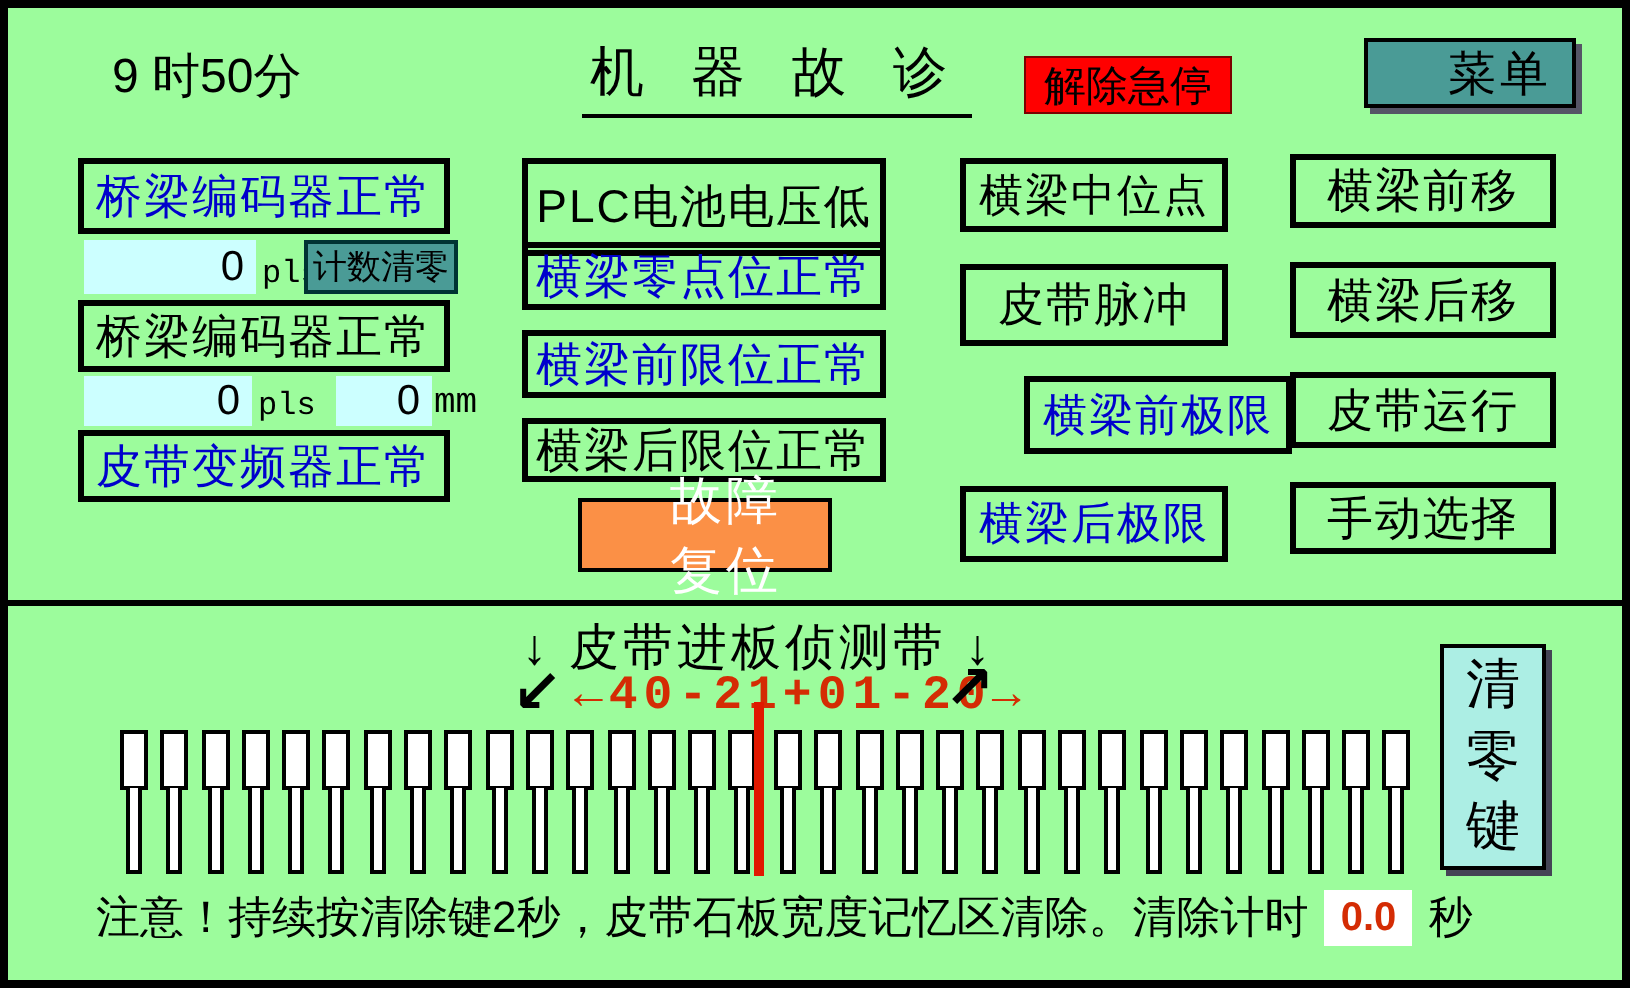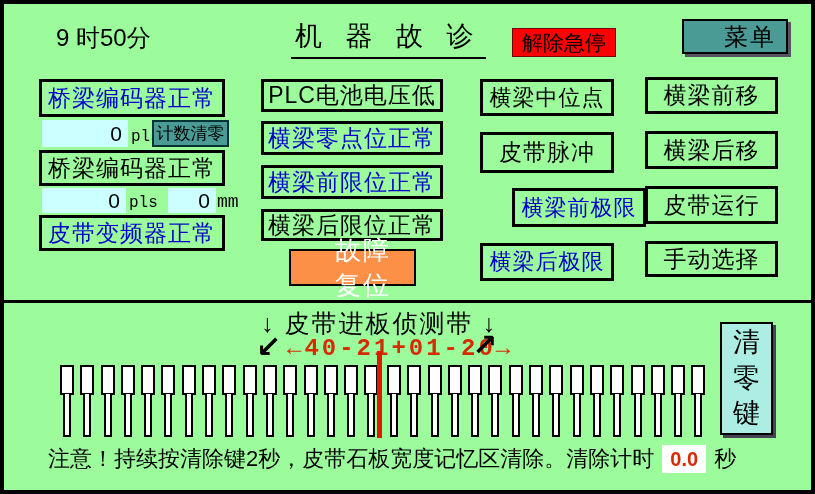--- a/index.html
+++ b/index.html
@@ -87,21 +87,21 @@
 
   <div class="abs statusbox" style="left:35px;top:146px;width:186px;height:36px;">桥梁编码器正常</div>
 
   <div class="abs field" style="left:38px;top:184px;width:84px;height:25px;">0</div>
   <div class="abs unit" style="left:125px;top:190px;">pls</div>
   <div class="abs field" style="left:164px;top:184px;width:48px;height:25px;">0</div>
   <div class="abs unit" style="left:213px;top:188px;font-size:18px;">mm</div>
 
   <div class="abs statusbox blue" style="left:35px;top:211px;width:186px;height:36px;">皮带变频器正常</div>
 
-  <div class="abs statusbox" style="left:257px;top:75px;width:182px;height:33px;">PLC电池电压低</div>
+  <div class="abs statusbox" style="left:257px;top:75px;width:182px;height:49px;">PLC电池电压低</div>
   <div class="abs statusbox blue" style="left:257px;top:117px;width:182px;height:34px;font-family:Liberation Mono, monospace;">横梁零点位正常</div>
   <div class="abs statusbox blue" style="left:257px;top:161px;width:182px;height:34px;">横梁前限位正常</div>
   <div class="abs statusbox" style="left:257px;top:205px;width:182px;height:32px;">横梁后限位正常</div>
   <div class="abs reset" style="left:285px;top:245px;width:127px;height:37px;">故障复位</div>
 
   <div class="abs statusbox" style="left:476px;top:75px;width:134px;height:37px;font-size:22px;">横梁中位点</div>
   <div class="abs statusbox" style="left:476px;top:128px;width:134px;height:41px;">皮带脉冲</div>
   <div class="abs statusbox blue" style="left:476px;top:184px;width:134px;height:39px;font-size:22px;margin-left:32px;">横梁前极限</div>
   <div class="abs statusbox blue" style="left:476px;top:239px;width:134px;height:38px;font-size:22px;">横梁后极限</div>
 

